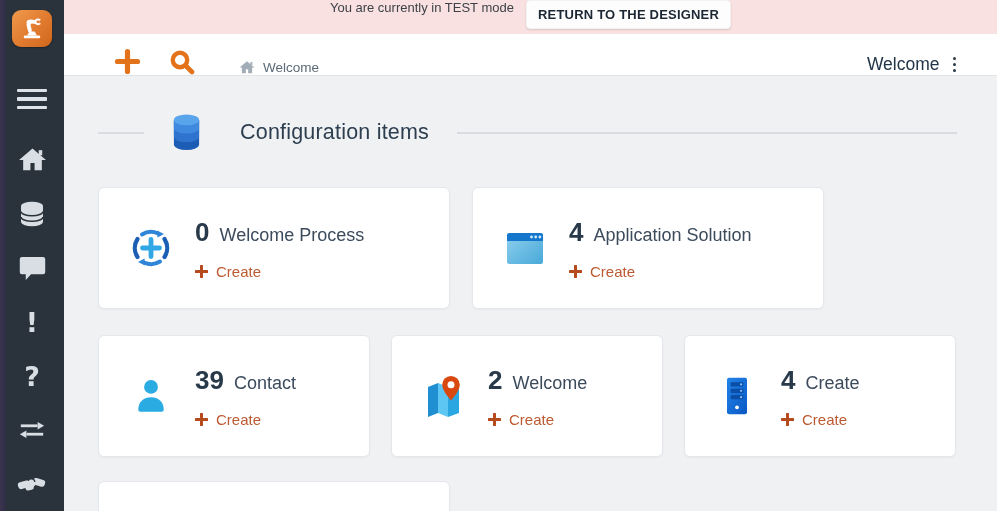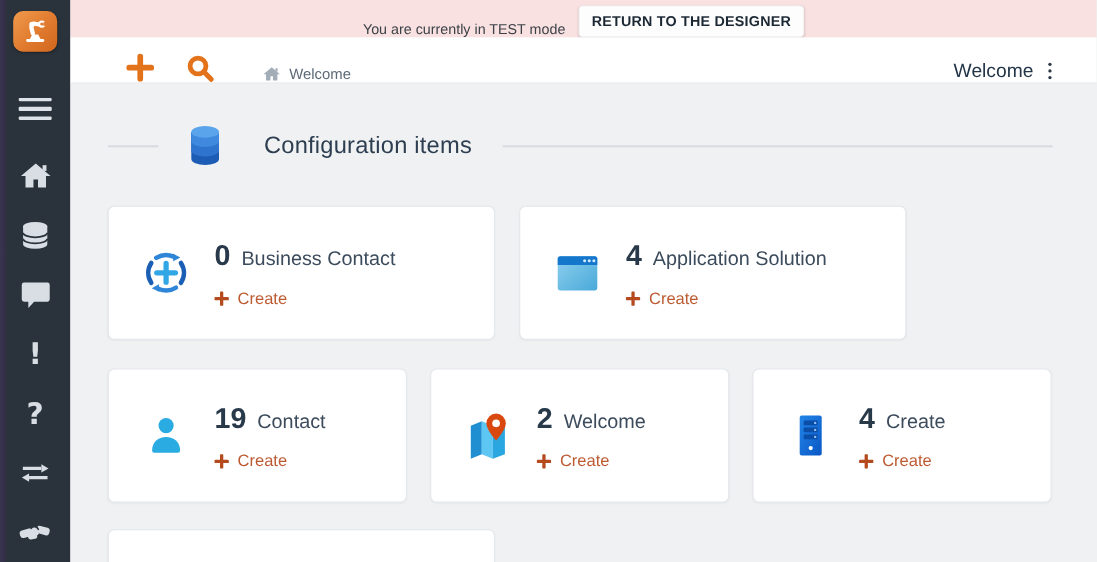--- a/index.html
+++ b/index.html
@@ -26,21 +26,21 @@
   .side-nav { margin-top:24px; display:flex; flex-direction:column; align-items:center; }
   .side-item { width:64px; height:54px; display:flex; align-items:center; justify-content:center;
     background:none; border:none; cursor:pointer; color:#d8dee3; }
   .side-item svg { display:block; }
   .glyph-icon { font-size:27px; font-weight:800; color:#d8dee3; line-height:1; font-family:"DejaVu Sans", sans-serif; }
 
   
   .right-col { flex:1; display:flex; flex-direction:column; height:511px; }
 
   .banner {
-    height:34px; background:#f9e1e1; display:flex; align-items:flex-end; justify-content:center; gap:12px;
+    height:34px; background:#f9e1e1; display:flex; align-items:flex-start; justify-content:center; gap:12px;
   }
   .banner-msg { font-size:13px; color:#3c4248; }
   .banner-btn {
     background:#fdfdfe; border:1px solid #f2f2f3; border-radius:4px; padding:6px 11px;
     font-family:"Liberation Sans",sans-serif; font-size:13px; font-weight:700; letter-spacing:.2px;
     color:#1b2733; cursor:pointer; box-shadow:0 1px 2px rgba(0,0,0,.12);
   }
 
   .topbar {
     height:42px; background:#ffffff; border-bottom:1px solid #e2e3e5;
@@ -225,21 +225,21 @@
                 <path d="M16 39.5 l-7 -3.5 6.5 -3.5 Z" fill="#2f86d8"></path>
                 <path d="M8.5 13 A16.5 16.5 0 0 0 8.5 31" stroke="#1b5fb5" stroke-width="4.2"></path>
                 <path d="M35.5 13 A16.5 16.5 0 0 1 35.5 31" stroke="#1b5fb5" stroke-width="4.2"></path>
                 <path d="M22 13.5 v17 M13.5 22 h17" stroke="#31a7e6" stroke-width="4.8"></path>
               </g>
             </svg>
           </span>
           <div class="card-body">
             <a class="card-title">
               <span class="count">0</span>
-              <span class="label">Business Contact</span>
+              <span class="label">Welcome Process</span>
             </a>
             <a class="create">
               <svg width="13" height="13" viewBox="0 0 14 14">
                 <path d="M7 1 v12 M1 7 h12" stroke="#b44a1e" stroke-width="3.2" stroke-linecap="round"></path>
               </svg>
               <span class="create-label">Create</span>
             </a>
           </div>
         </div>
 
@@ -278,21 +278,21 @@
 
         <div class="card narrow">
           <span class="card-icon">
             <svg width="40" height="42" viewBox="0 0 44 44">
               <circle cx="22" cy="12" r="7.6" fill="#2aabe2"></circle>
               <path d="M8 37 c0 -8.5 6.2 -13.5 14 -13.5 s14 5 14 13.5 a2.2 2.2 0 0 1 -2.2 2.2 H10.2 A2.2 2.2 0 0 1 8 37 Z" fill="#2aabe2"></path>
             </svg>
           </span>
           <div class="card-body">
             <a class="card-title">
-              <span class="count">19</span>
+              <span class="count">39</span>
               <span class="label">Contact</span>
             </a>
             <a class="create">
               <svg width="13" height="13" viewBox="0 0 14 14">
                 <path d="M7 1 v12 M1 7 h12" stroke="#b44a1e" stroke-width="3.2" stroke-linecap="round"></path>
               </svg>
               <span class="create-label">Create</span>
             </a>
           </div>
         </div>

